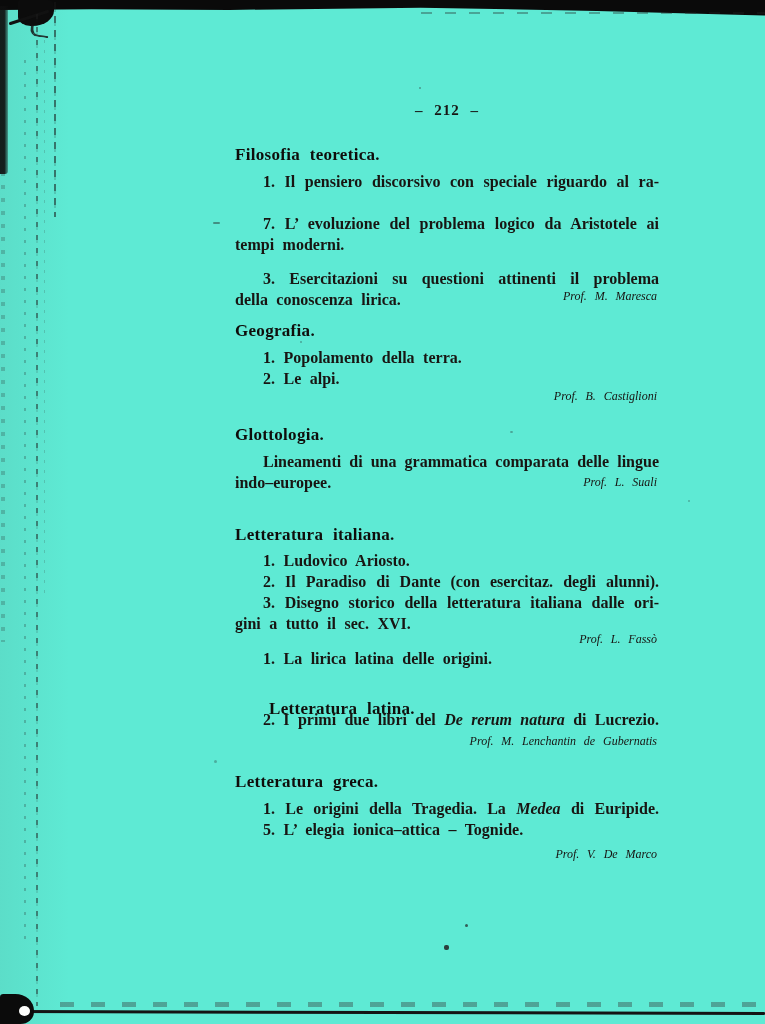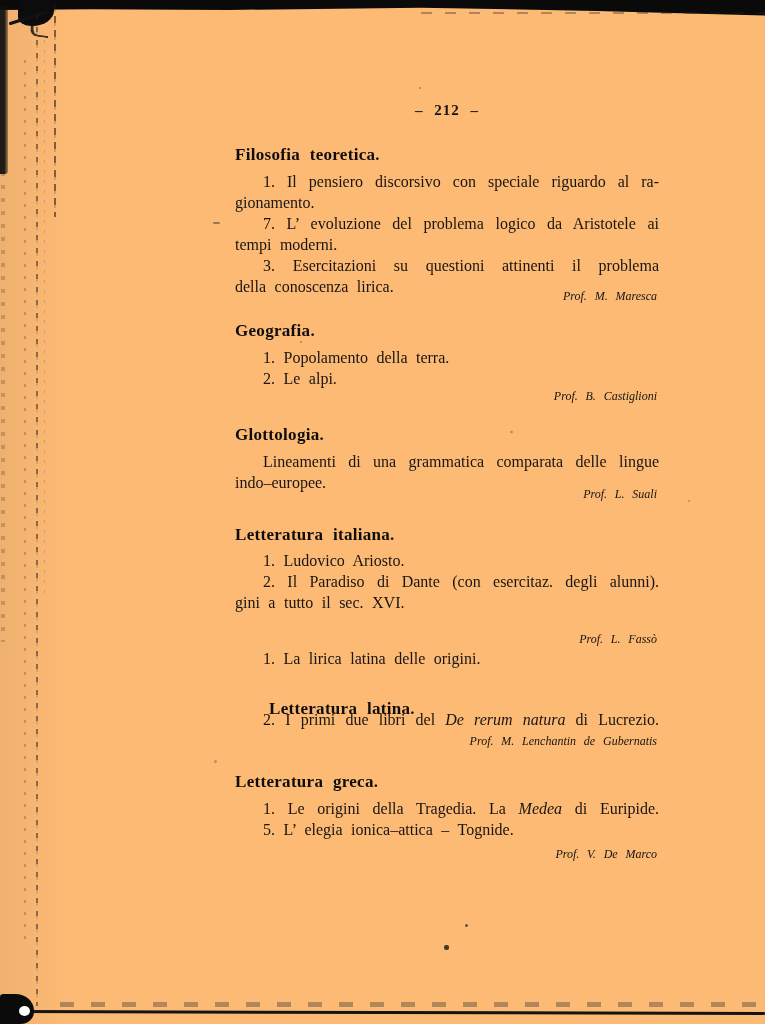--- a/index.html
+++ b/index.html
@@ -1,37 +1,37 @@
 <!DOCTYPE html>
 <html><head>
 <meta charset="utf-8">
 <style>
   html, body { margin: 0; padding: 0; background: #e8e8e4; }
   .page {
     position: relative;
     width: 765px;
     height: 1024px;
     margin: 0 auto;
-    background: #fdba74;
+    background: #5eead4;
     overflow: hidden;
     font-family: "Liberation Serif", "DejaVu Serif", serif;
     color: #151310;
   }
   .pagenum {
     position: absolute; top: 102px; left: 235px; width: 424px;
     text-align: center; font-size: 15px; font-weight: 700;
     letter-spacing: 1px; word-spacing: 6px; color: #171513;
   }
   .sec-heading {
     position: absolute; left: 235px; width: 424px;
     font-size: 17px; font-weight: 700; letter-spacing: .3px;
     word-spacing: .30em; color: #0f0d0b; line-height: 21px;
     white-space: nowrap;
   }
-  .para { position: absolute; left: 235px; width: 424px; }
+  .para { position: absolute; left: 235px; width: 424px; font-weight: bold; }
   .line {
     font-size: 16px; line-height: 21px; color: #181512;
     word-spacing: .28em; white-space: nowrap;
   }
   .line.first { padding-left: 28px; }
   .line.j {
     white-space: normal;
     text-align: justify; text-align-last: justify;
     word-spacing: normal;
   }
@@ -150,53 +150,53 @@
   <div class="art speck s6"></div>
   <div class="art speck s7"></div>
   <div class="art speck s8"></div>
 
   <div class="pagenum">– 212 –</div>
 
   <div id="sections">
       <div class="sec-heading" style="top: 144px;">Filosofia teoretica.</div>
       <div class="para" style="top: 171px;">
         <div class="line first j">1. Il pensiero discorsivo con speciale riguardo al ra-</div>
-        <div class="line">gionamento.</div>
       </div>
       <div class="para" style="top: 213px;">
         <div class="line first j">7. L’ evoluzione del problema logico da Aristotele ai</div>
         <div class="line">tempi moderni.</div>
       </div>
-      <div class="para" style="top: 255px;">
+      <div class="para" style="top: 268px;">
         <div class="line first j">3. Esercitazioni su questioni attinenti il problema</div>
         <div class="line">della conoscenza lirica.</div>
       </div>
       <div class="prof" style="top: 286px;">Prof. M. Maresca</div>
       <div class="sec-heading" style="top: 320px;">Geografia.</div>
       <div class="para" style="top: 347px;">
         <div class="line first">1. Popolamento della terra.</div>
       </div>
       <div class="para" style="top: 368px;">
         <div class="line first">2. Le alpi.</div>
       </div>
       <div class="prof" style="top: 386px;">Prof. B. Castiglioni</div>
       <div class="sec-heading" style="top: 424px;">Glottologia.</div>
       <div class="para" style="top: 451px;">
         <div class="line first j">Lineamenti di una grammatica comparata delle lingue</div>
         <div class="line">indo–europee.</div>
       </div>
-      <div class="prof" style="top: 484px; font-style: italic;">Prof. L. Suali</div>
+      <div class="prof" style="top: 472px; font-style: italic;">Prof. L. Suali</div>
       <div class="sec-heading" style="top: 524px;">Letteratura italiana.</div>
       <div class="para" style="top: 550px;">
         <div class="line first">1. Ludovico Ariosto.</div>
       </div>
       <div class="para" style="top: 571px;">
         <div class="line first j">2. Il Paradiso di Dante (con esercitaz. degli alunni).</div>
       </div>
       <div class="para" style="top: 592px;">
+        <div class="line first j">3. Disegno storico della letteratura italiana dalle ori-</div>
         <div class="line">gini a tutto il sec. XVI.</div>
       </div>
       <div class="prof" style="top: 629px;">Prof. L. Fassò</div>
       <div class="sec-heading" style="top: 698px; margin-left: 34px;">Letteratura latina.</div>
       <div class="para" style="top: 648px;">
         <div class="line first">1. La lirica latina delle origini.</div>
       </div>
       <div class="para" style="top: 709px;">
         <div class="line first j">2. I primi due libri del <i>De rerum natura</i> di Lucrezio.</div>
       </div>

